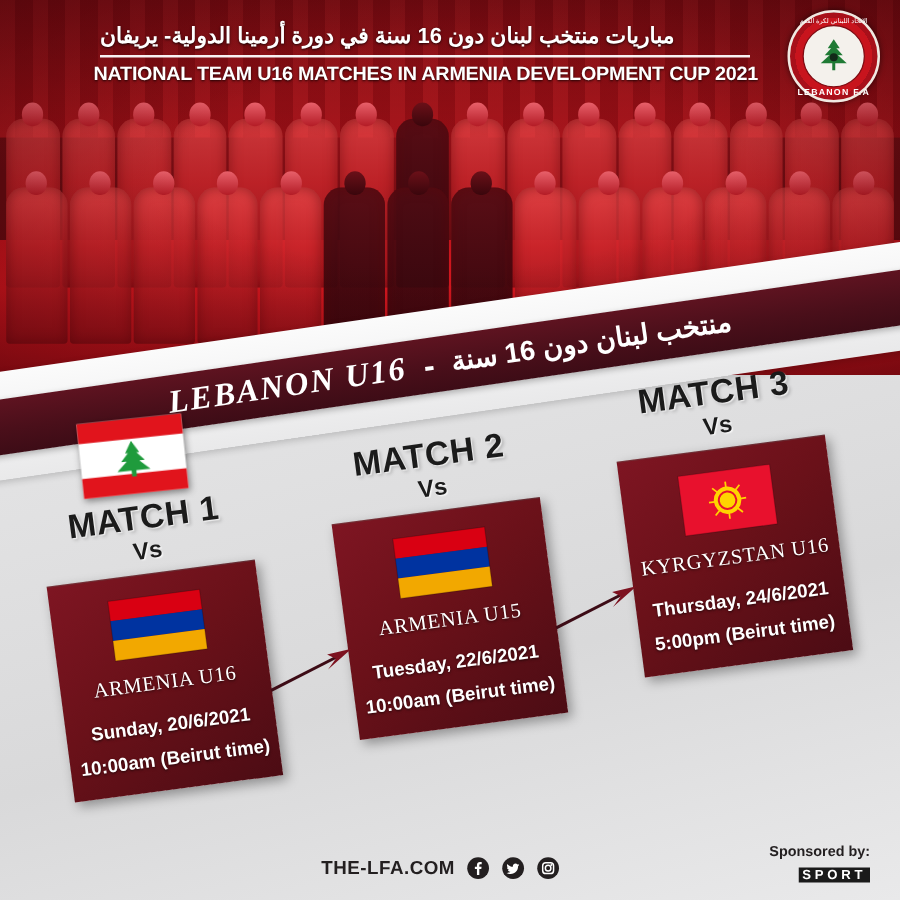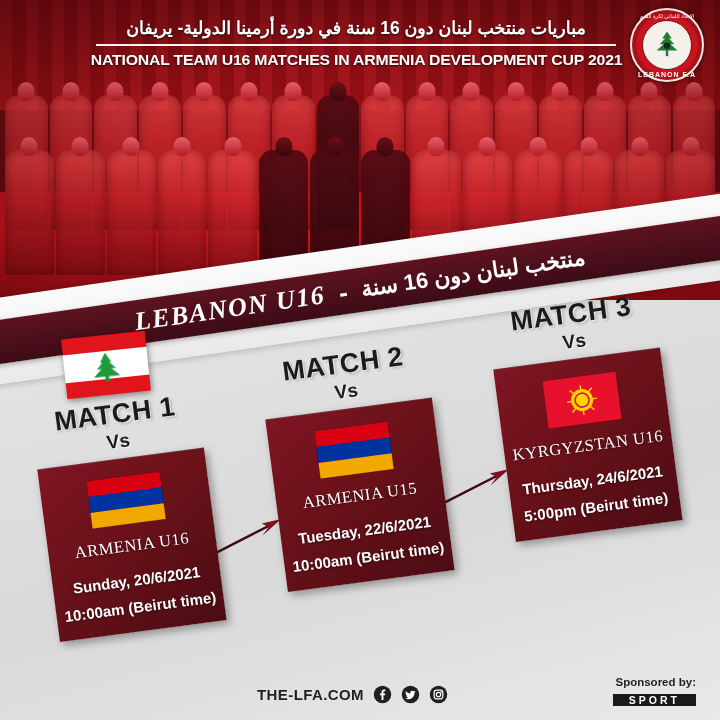--- a/index.html
+++ b/index.html
@@ -58,21 +58,21 @@
     background: radial-gradient(ellipse 85% 75% at 50% 45%, rgba(0,0,0,0) 35%, rgba(60,0,6,.55) 100%);
   }
 
   
   .header-block {
     position:absolute; left:0; top:10px; width:720px; height:74px;
     z-index: 6;
     display:flex; align-items:center;
   }
   .header-texts {
-    position:absolute; left:96px; top:8px; width:520px; text-align:center;
+    position:absolute; left:80px; top:8px; width:520px; text-align:left;
   }
   .hdr-ar {
     direction: rtl; color:#ffffff; font-size:17.5px; font-weight:bold;
     letter-spacing:.2px; line-height:1.25;
     text-shadow: 0 1px 2px rgba(0,0,0,.75);
     white-space: nowrap;
   }
   .hdr-rule { height:2px; background:#ffffff; margin:4px 0 5px 0; width:100%; opacity:.95; }
   .hdr-en {
     color:#ffffff; font-size:15.5px; font-weight:bold; letter-spacing:-.2px;
@@ -190,21 +190,21 @@
   .foot-text { font-size:15px; font-weight:bold; color:#231f20; letter-spacing:.4px; }
   .sicon { width:19px; height:19px; display:block; }
   .sponsor { position:absolute; right:24px; bottom:12px; text-align:right; }
   .sponsor .sp-by { font-size:11.5px; font-weight:bold; color:#231f20; margin-bottom:2px; }
   .sp-capelli {
     font-size:27px; font-weight:bold; color:#1a1a1a; letter-spacing:-1.2px;
     line-height:.92; font-family:"DejaVu Sans", sans-serif;
   }
   .sp-sport {
     font-size:10.5px; font-weight:bold; color:#1a1a1a; letter-spacing:3px;
-    background:#1a1a1a; color:#fff; display:inline-block; padding:0 16px; margin-top:1px;
+    background:#1a1a1a; color:#fff; display:inline-block; padding:0 3px; margin-top:1px;
   }
 </style>
 </head>
 <body>
 
 <div id="poster">
 
   <div class="photo-band">
     <div class="arena"></div>
     <div class="pitch"></div>

